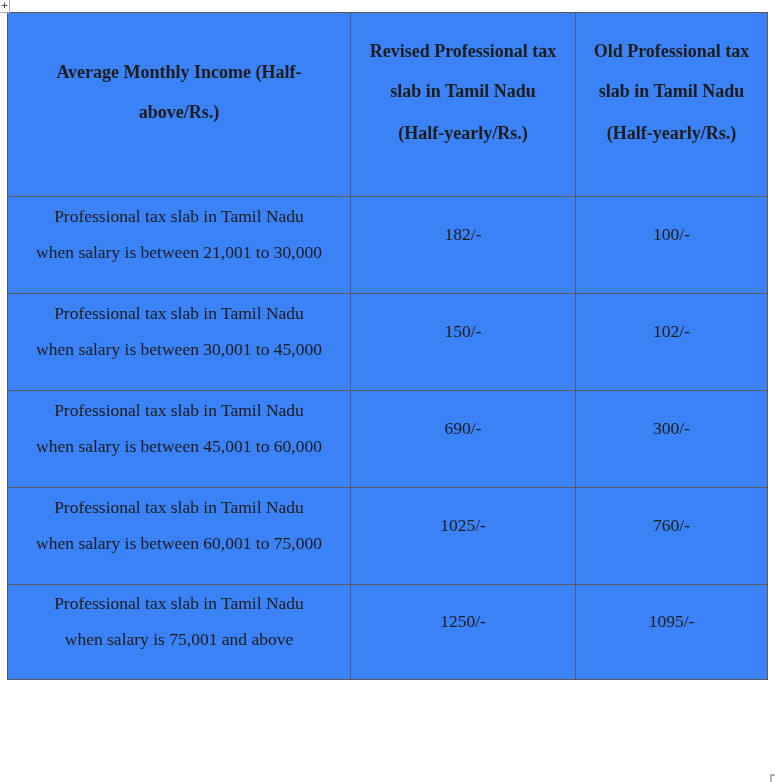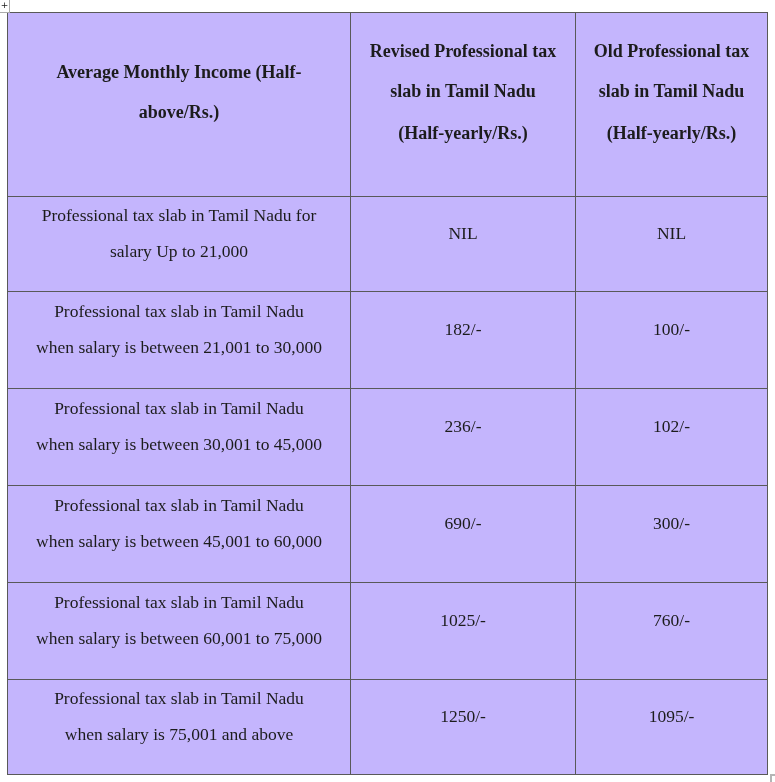--- a/index.html
+++ b/index.html
@@ -51,21 +51,21 @@
     width: 760px;
     border-collapse: collapse;
     table-layout: fixed;
     background: #ffffff;
   }
   .tax-table th,
   .tax-table td {
     border: 1px solid #595959;
     text-align: center;
     vertical-align: middle;
-    background: #c4b5fd;
+    background: #3b82f6;
     padding: 0 2px 22px 2px;
     overflow: hidden;
   }
   .tax-table th {
     font-weight: bold;
     font-size: 18px;
     padding-bottom: 26px;
   }
   .tax-table th .line { line-height: 40px; white-space: nowrap; }
   .tax-table th .sub-line { line-height: 40px; white-space: nowrap; margin-top: 2px; }
@@ -103,53 +103,41 @@
           <div class="line">slab in Tamil Nadu</div>
           <div class="sub-line">(Half-yearly/Rs.)</div>
         </th>
         <th>
           <div class="line">Old Professional tax</div>
           <div class="line">slab in Tamil Nadu</div>
           <div class="sub-line">(Half-yearly/Rs.)</div>
         </th>
       </tr>
 
-      <tr class="row-h95">
-        <td>
-          <div class="line">Professional tax slab in Tamil Nadu for</div>
-          <div class="line">salary Up to 21,000</div>
-        </td>
-        <td>
-          <div class="value">NIL</div>
-        </td>
-        <td>
-          <div class="value">NIL</div>
-        </td>
-      </tr>
 
       <tr class="row-h97">
         <td>
           <div class="line">Professional tax slab in Tamil Nadu</div>
           <div class="line">when salary is between 21,001 to 30,000</div>
         </td>
         <td>
           <div class="value">182/-</div>
         </td>
         <td>
           <div class="value">100/-</div>
         </td>
       </tr>
 
       <tr class="row-h97">
         <td>
           <div class="line">Professional tax slab in Tamil Nadu</div>
           <div class="line">when salary is between 30,001 to 45,000</div>
         </td>
         <td>
-          <div class="value">236/-</div>
+          <div class="value">150/-</div>
         </td>
         <td>
           <div class="value">102/-</div>
         </td>
       </tr>
 
       <tr class="row-h97">
         <td>
           <div class="line">Professional tax slab in Tamil Nadu</div>
           <div class="line">when salary is between 45,001 to 60,000</div>

